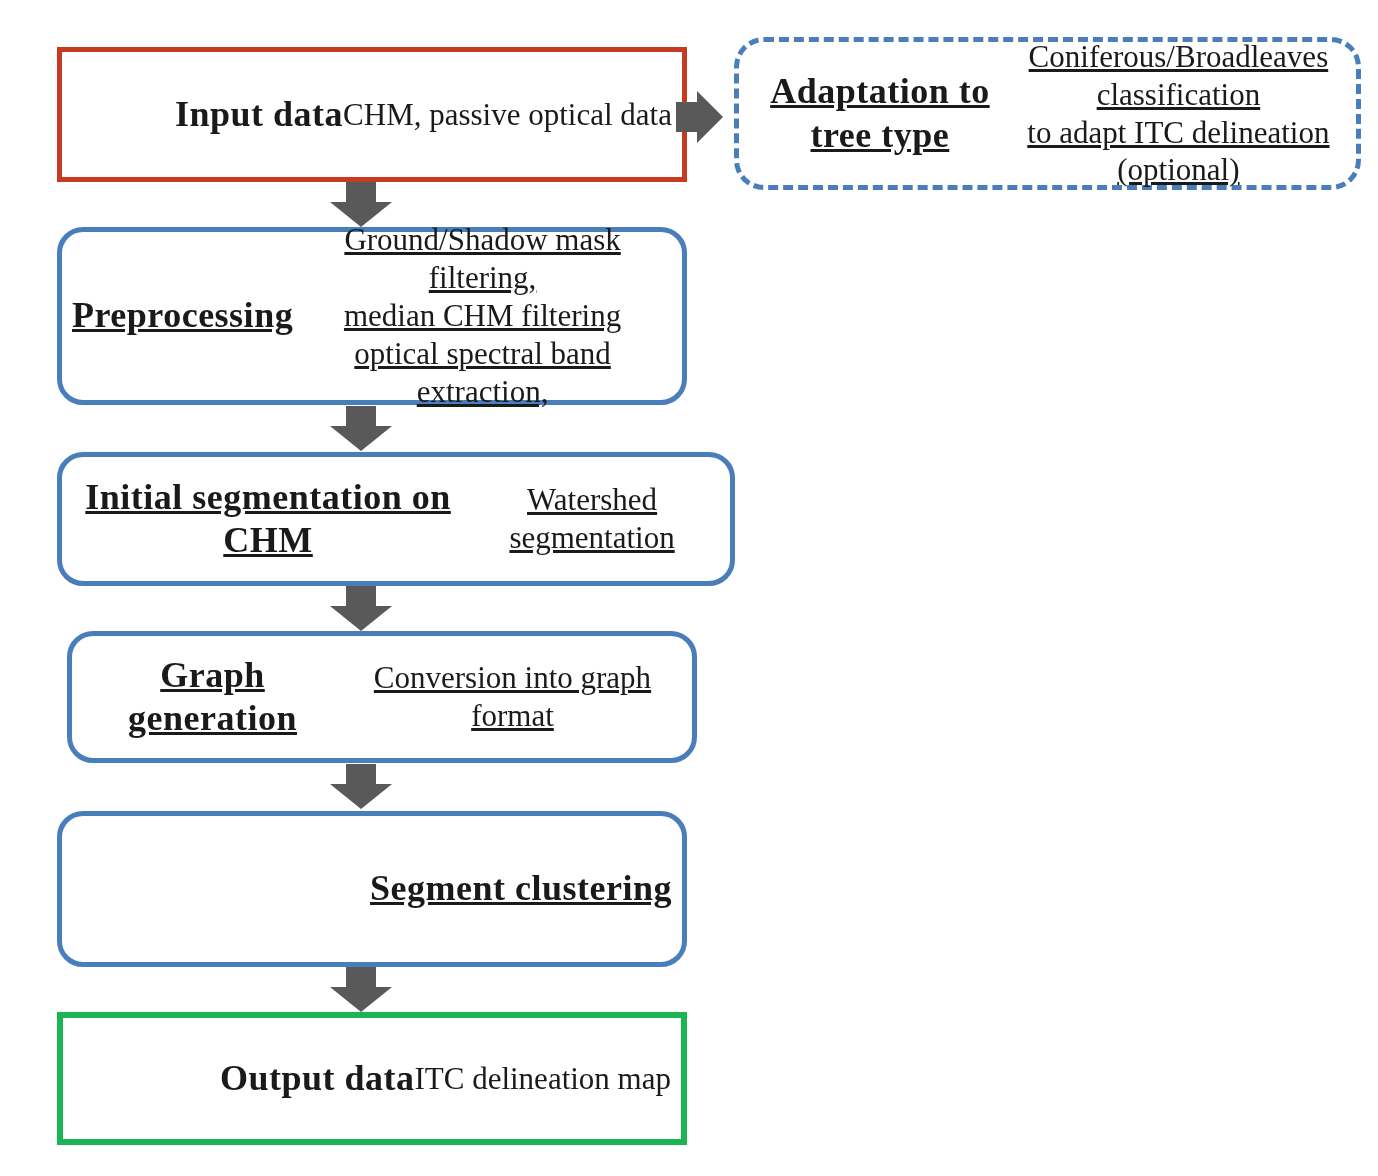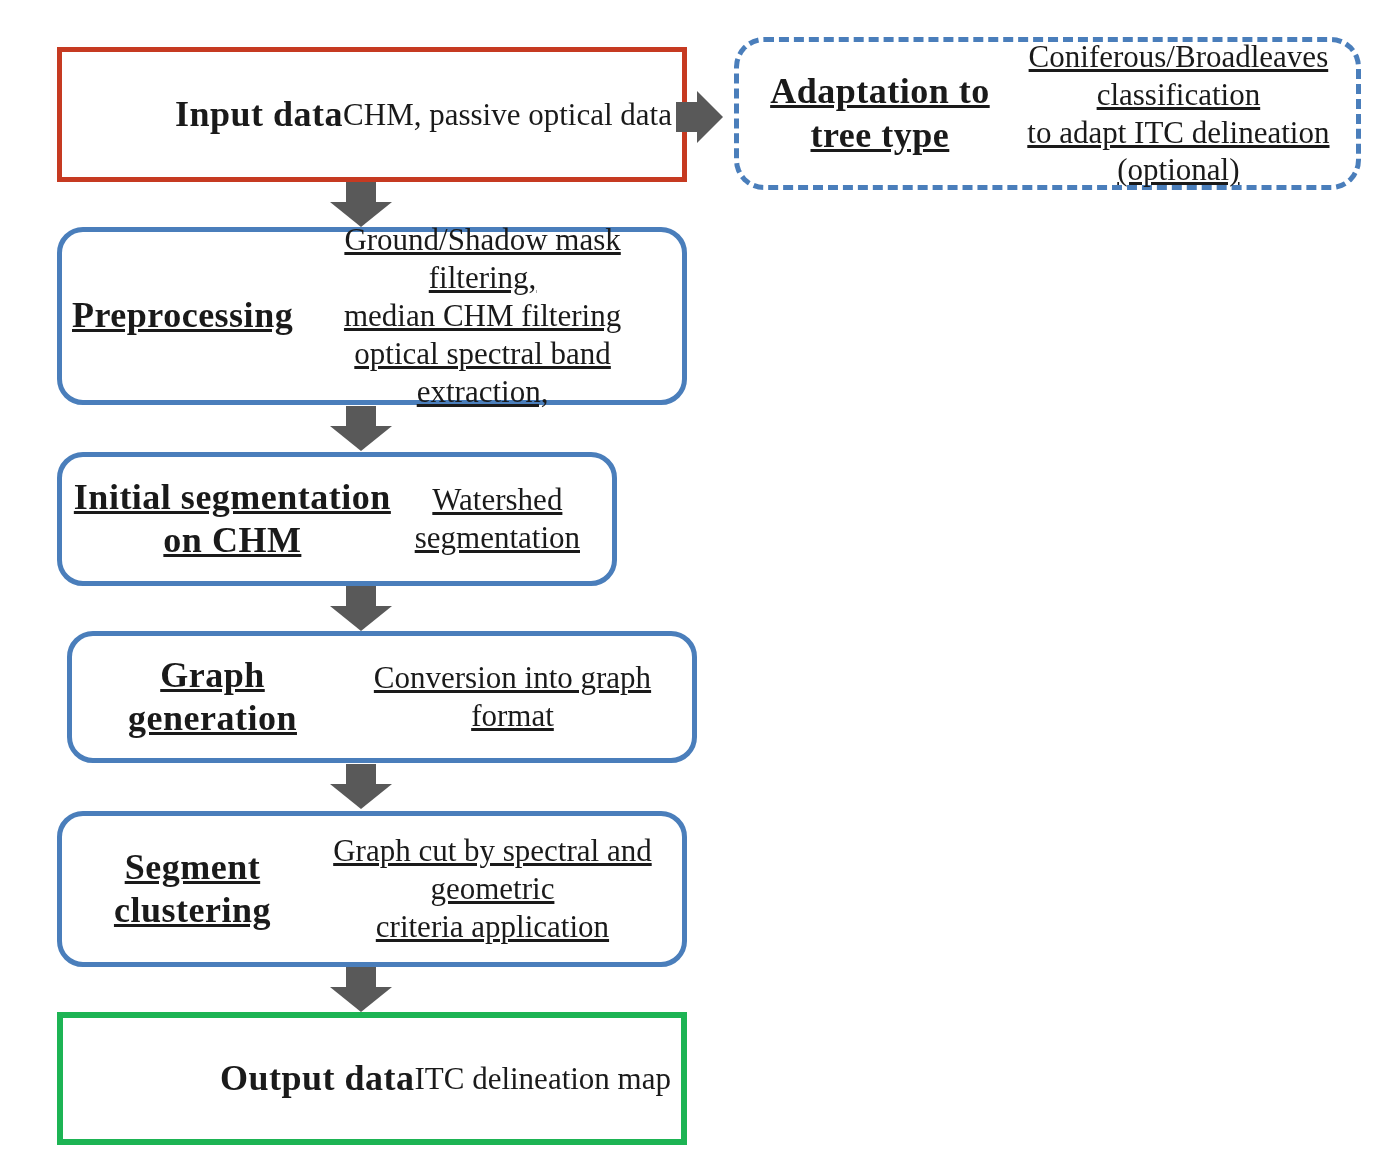--- a/index.html
+++ b/index.html
@@ -96,21 +96,21 @@
     </div>
   </div>
 
   <div class="arrow" style="left:330px; top:406px;">
     <svg width="62" height="45" viewBox="0 0 62 45">
       <rect x="16" y="0" width="30" height="20" fill="var(--arrow)"></rect>
       <polygon points="0,20 62,20 31,45" fill="var(--arrow)"></polygon>
     </svg>
   </div>
 
-  <div class="box border-blue" style="left:46px; top:452px; width:560px; height:134px;">
+  <div class="box border-blue" style="left:46px; top:452px; width:678px; height:134px;">
     <div class="box-title">Initial segmentation on CHM</div>
     <div class="box-subtitle">
       <span>Watershed segmentation</span>
     </div>
   </div>
 
   <div class="arrow" style="left:330px; top:586px;">
     <svg width="62" height="45" viewBox="0 0 62 45">
       <rect x="16" y="0" width="30" height="20" fill="var(--arrow)"></rect>
       <polygon points="0,20 62,20 31,45" fill="var(--arrow)"></polygon>
@@ -126,24 +126,20 @@
 
   <div class="arrow" style="left:330px; top:764px;">
     <svg width="62" height="45" viewBox="0 0 62 45">
       <rect x="16" y="0" width="30" height="20" fill="var(--arrow)"></rect>
       <polygon points="0,20 62,20 31,45" fill="var(--arrow)"></polygon>
     </svg>
   </div>
 
   <div class="box border-blue" style="left:46px; top:811px; width:630px; height:156px;">
     <div class="box-title">Segment clustering</div>
-    <div class="box-subtitle">
-      <span>Graph cut by spectral and geometric</span>
-      <span>criteria application</span>
-    </div>
   </div>
 
   <div class="arrow" style="left:330px; top:967px;">
     <svg width="62" height="45" viewBox="0 0 62 45">
       <rect x="16" y="0" width="30" height="20" fill="var(--arrow)"></rect>
       <polygon points="0,20 62,20 31,45" fill="var(--arrow)"></polygon>
     </svg>
   </div>
 
   <div class="box border-green" style="left:46px; top:1012px; width:630px; height:133px;">

